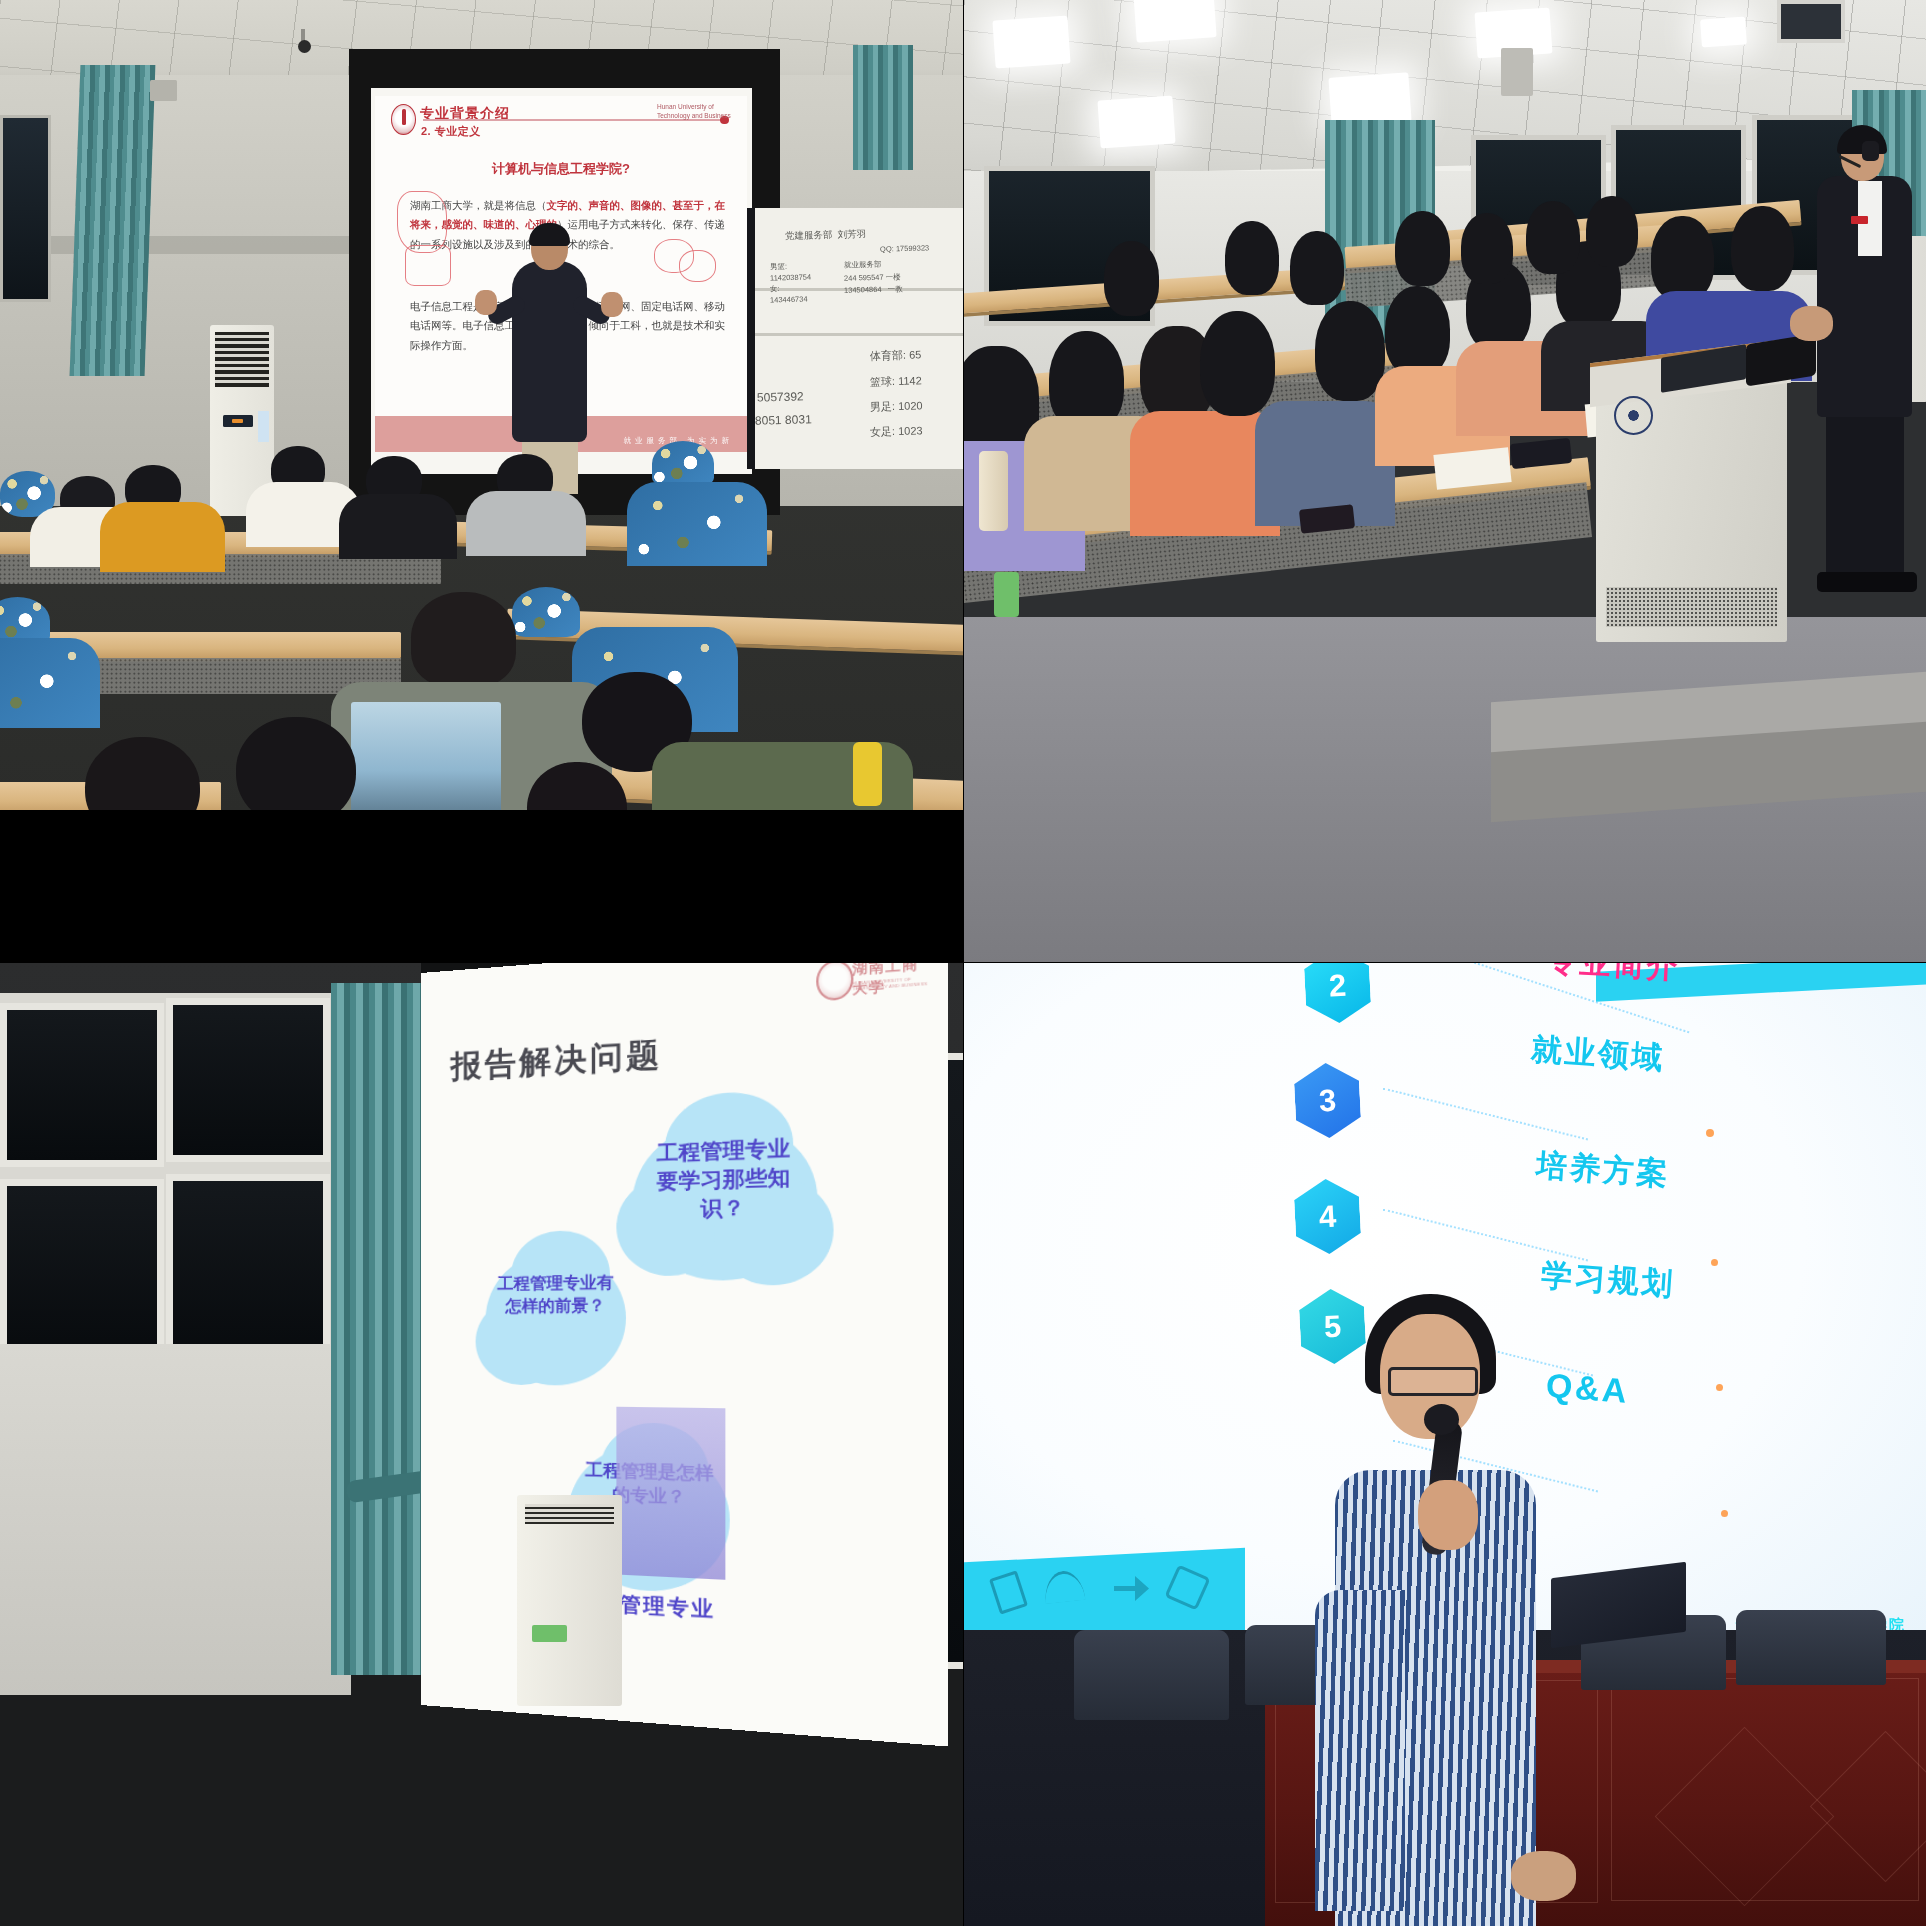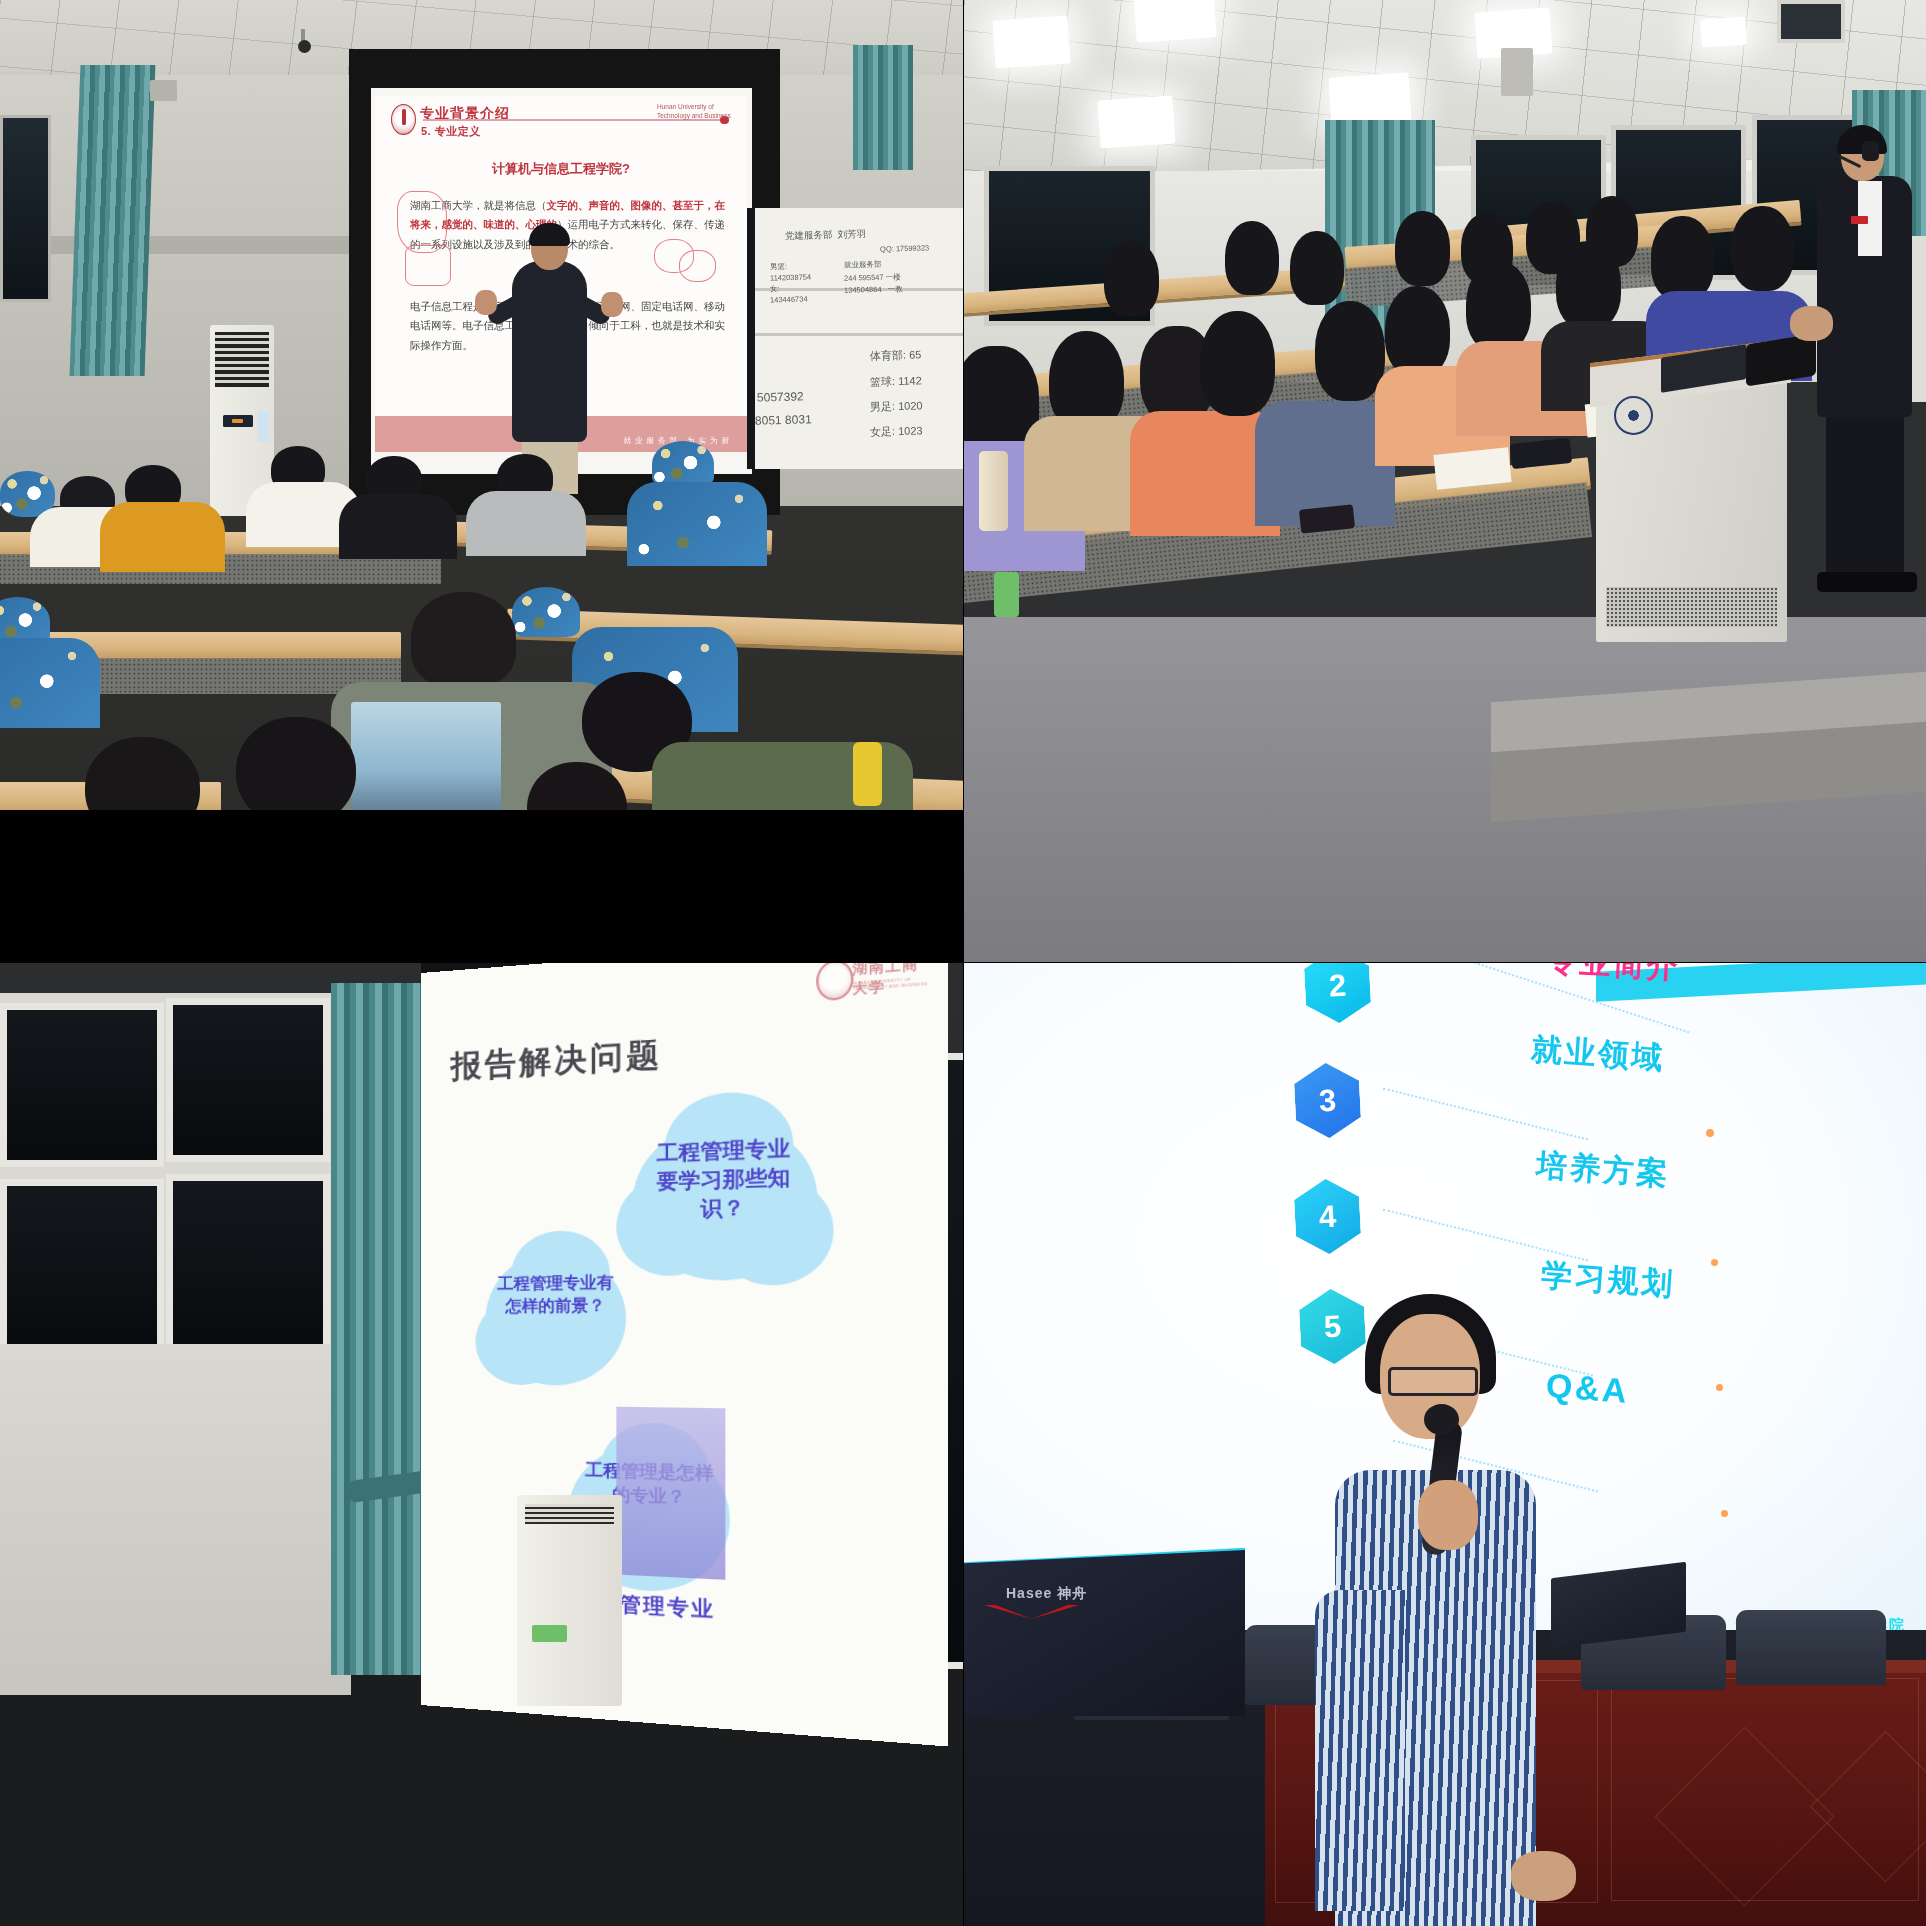--- a/index.html
+++ b/index.html
@@ -187,21 +187,21 @@
     <div class="abs tl-cam"></div>
     <div class="abs tl-blkframe"></div>
     <div class="abs tl-projwall"></div>
 
     <div class="abs tl-slide">
       <div class="s-top">
         <div class="tl-logo"></div>
         <div class="tl-title1">专业背景介绍</div>
         <div class="tl-rule"></div>
         <div class="tl-dot"></div>
-        <div class="tl-title2">5. 专业定义</div>
+        <div class="tl-title2">2. 专业定义</div>
         <div class="tl-uni">
           <div>Hunan University of</div>
           <div>Technology and Business</div>
         </div>
       </div>
       <div class="tl-q">计算机与信息工程学院?</div>
       <div class="tl-body">
         <span>湖南工商大学，就是将信息（</span><span class="hl">文字的、声音的、图像的、甚至于，在将来，感觉的、味道的、心理的</span><span>）运用电子方式来转化、保存、传递的一系列设施以及涉及到的多种技术的综合。</span>
       </div>
       <div class="tl-body2">
@@ -483,24 +483,20 @@
       <div class="br-diamond" style="left:85px;top:90px;width:125px;height:125px;"></div>
       <div class="br-diamond" style="left:416px;top:88px;width:125px;height:125px;"></div>
       <div class="br-diamond" style="left:567px;top:88px;width:105px;height:105px;"></div>
     </div>
     <div class="abs" style="left:281px;top:697px;width:682px;height:13px;background:#7e2b22;"></div>
     <div class="abs br-chair" style="left:110px;top:667px;width:155px;height:90px;"></div>
     <div class="abs br-chair" style="left:281px;top:662px;width:150px;height:80px;"></div>
     <div class="abs br-chair" style="left:617px;top:652px;width:145px;height:75px;"></div>
     <div class="abs br-chair" style="left:772px;top:647px;width:150px;height:75px;"></div>
 
-    <div class="abs br-laptop">
-      <div class="br-laptop-logo">Hasee 神舟</div>
-      <div class="br-laptop-v"></div>
-    </div>
     <div class="abs" style="left:587px;top:607px;width:135px;height:70px;background:linear-gradient(160deg,#262b38,#171b26);transform:skewY(-7deg);border-radius:2px;"></div>
 
     <div class="abs br-man-body"></div>
     <div class="abs" style="left:351px;top:627px;width:90px;height:321px;background:repeating-linear-gradient(92deg,#2f4f86 0 4.5px,#d7e2ef 4.5px 9.5px);border-radius:25px 0 0 0;"></div>
     <div class="abs br-man-hair"></div>
     <div class="abs br-man-head"></div>
     <div class="abs br-man-glass"></div>
     <div class="abs br-mic"></div>
     <div class="abs br-mic-tip"></div>
     <div class="abs br-mic-band"></div>

